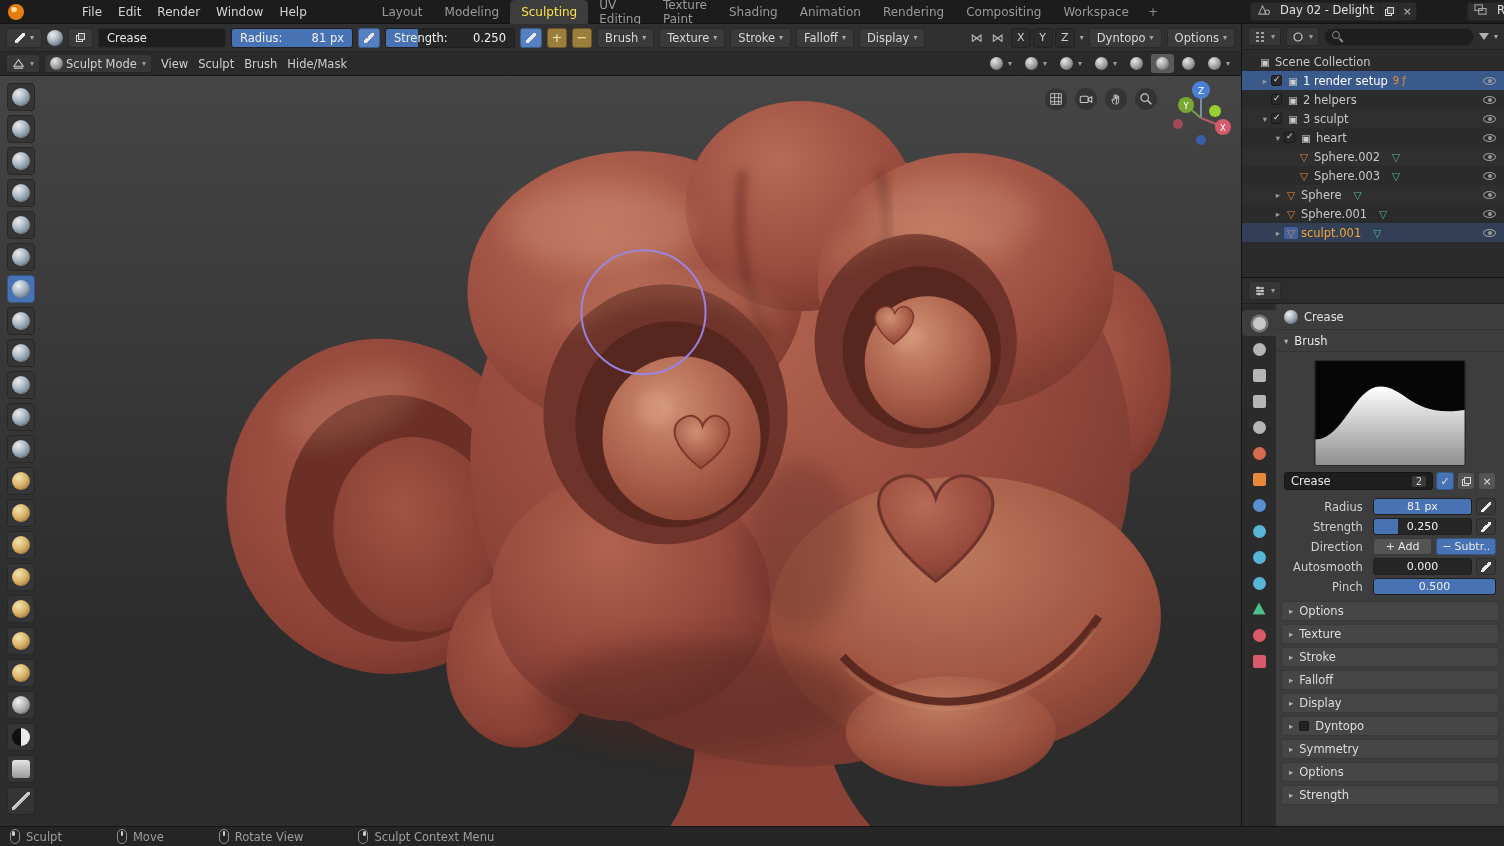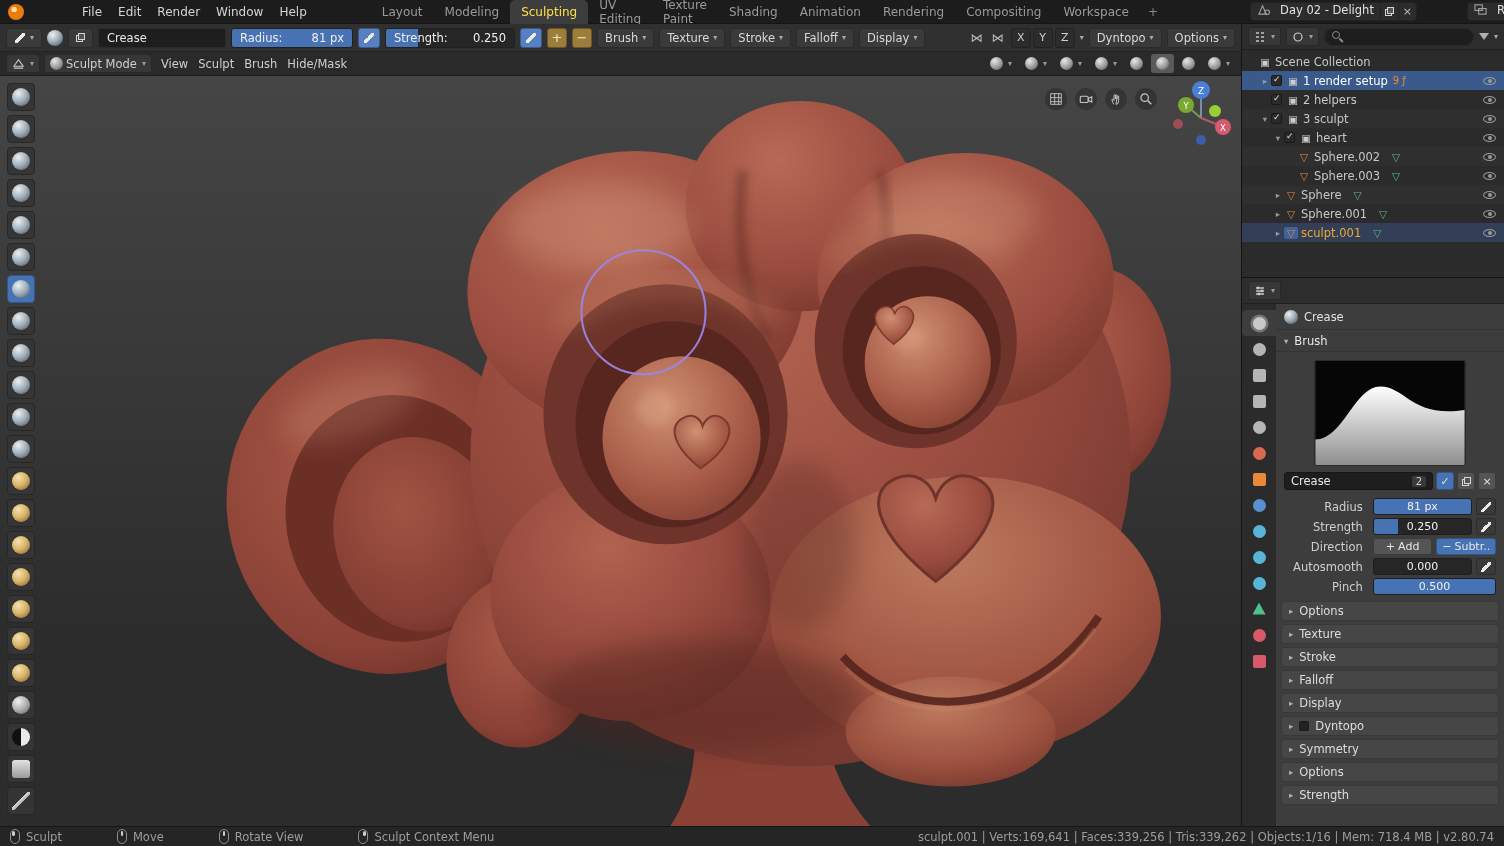--- a/index.html
+++ b/index.html
@@ -905,16 +905,15 @@
         <span class="hint">
           <span class="mouse mmb"></span>
           <span>Rotate View</span>
         </span>
 
         <span class="hint">
           <span class="mouse rmb"></span>
           <span>Sculpt Context Menu</span>
         </span>
       </span>
-    <span id="stats">sculpt.001 | Verts:169,641 | Faces:339,256 | Tris:339,262 | Objects:1/16 | Mem: 718.4 MB | v2.80.74</span>
   </footer>
 
 </div>
 
 </body></html>

